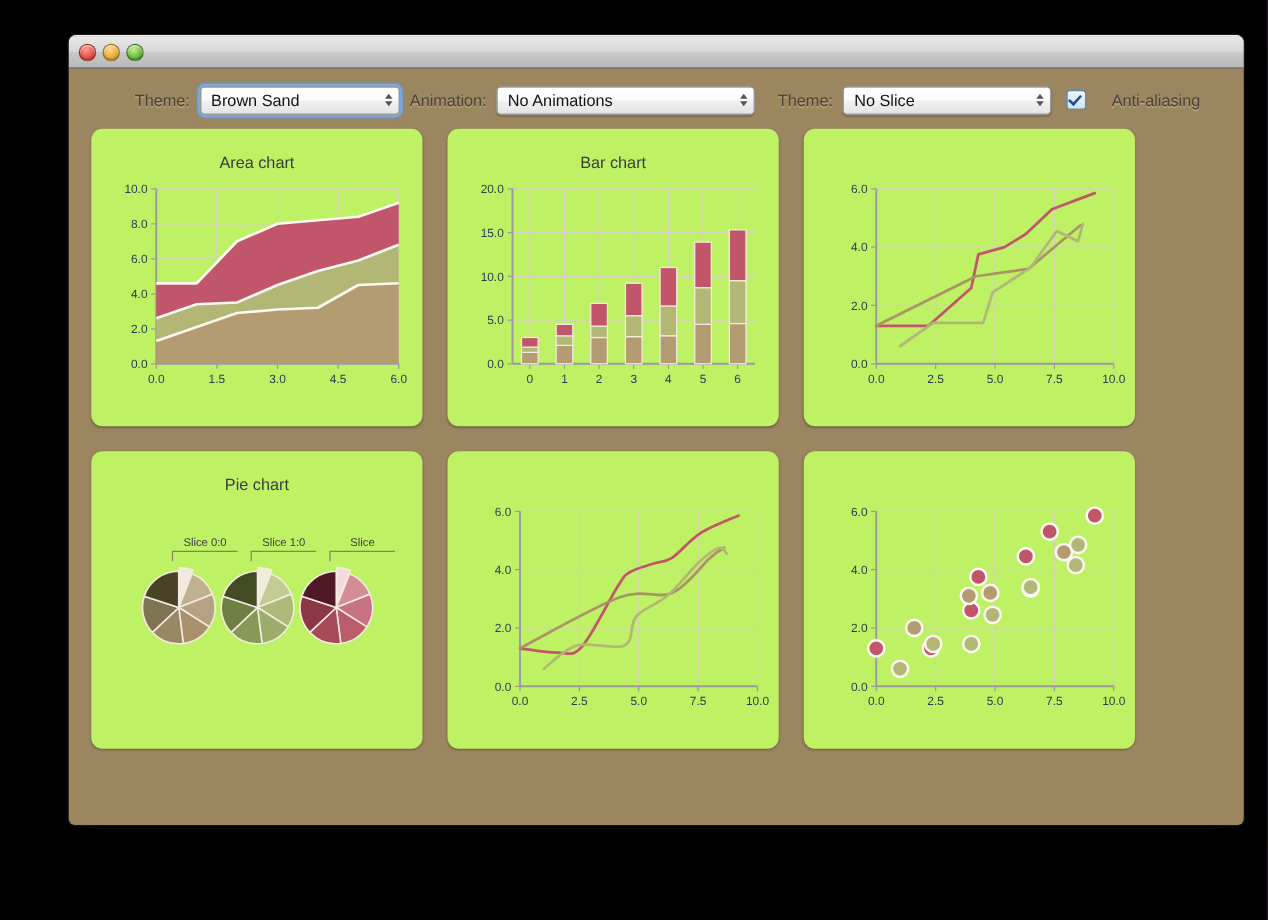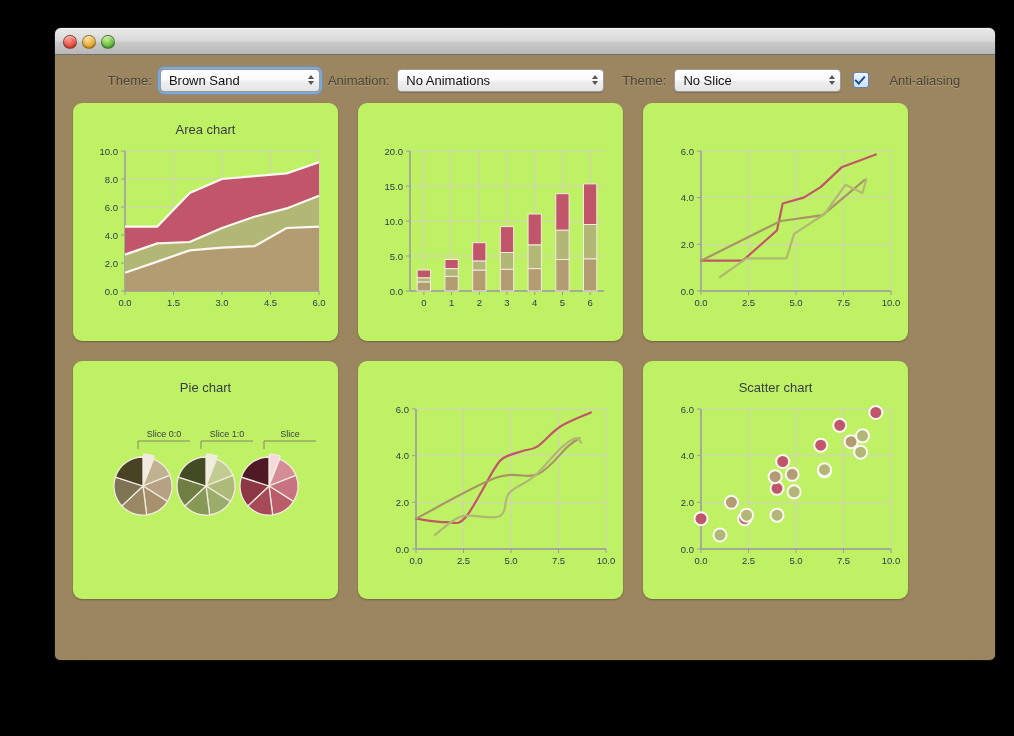--- a/index.html
+++ b/index.html
@@ -158,20 +158,21 @@
             <path d="M52,123.60000000000001L84.33333333333333,123.6L116.66666666666666,90L149,76L181.33333333333331,73.19999999999999L213.66666666666669,70.39999999999999L246,59.20000000000002L246,92.80000000000001L213.66666666666669,105.39999999999999L181.33333333333331,113.8L149,125L116.66666666666666,139L84.33333333333333,140.4L52,151.6Z" fill="#C1566A"></path>
             <path d="M52,123.60000000000001L84.33333333333333,123.6L116.66666666666666,90L149,76L181.33333333333331,73.19999999999999L213.66666666666669,70.39999999999999L246,59.20000000000002" fill="none" stroke="#FBF7F1" stroke-width="2.2" stroke-linejoin="round"></path>
             <path d="M52,151.6L84.33333333333333,140.4L116.66666666666666,139L149,125L181.33333333333331,113.8L213.66666666666669,105.39999999999999L246,92.80000000000001L246,123.60000000000001L213.66666666666669,125L181.33333333333331,143.2L149,144.6L116.66666666666666,147.4L84.33333333333333,158.6L52,169.8Z" fill="#B3B776"></path>
             <path d="M52,151.6L84.33333333333333,140.4L116.66666666666666,139L149,125L181.33333333333331,113.8L213.66666666666669,105.39999999999999L246,92.80000000000001" fill="none" stroke="#FBF7F1" stroke-width="2.2" stroke-linejoin="round"></path>
             <path d="M52,169.8L84.33333333333333,158.6L116.66666666666666,147.4L149,144.6L181.33333333333331,143.2L213.66666666666669,125L246,123.60000000000001L246,188L213.66666666666669,188L181.33333333333331,188L149,188L116.66666666666666,188L84.33333333333333,188L52,188Z" fill="#B49C72"></path>
             <path d="M52,169.8L84.33333333333333,158.6L116.66666666666666,147.4L149,144.6L181.33333333333331,143.2L213.66666666666669,125L246,123.60000000000001" fill="none" stroke="#FBF7F1" stroke-width="2.2" stroke-linejoin="round"></path>
           </svg>
         </div>
     </div>
     <div class="panel">
+      <div class="ptitle">Bar chart</div>
       <div class="plot" id="plot1">
           <svg width="265" height="238" viewBox="0 0 265 238">
             <line x1="52" y1="188" x2="246" y2="188" stroke="#D8CEC0" stroke-width="1"></line>
             <line x1="48" y1="188" x2="52" y2="188" stroke="#9a9a9a" stroke-width="1"></line>
             <text x="45" y="191.5" text-anchor="end" class="tick">0.0</text>
             <line x1="52" y1="153" x2="246" y2="153" stroke="#D8CEC0" stroke-width="1"></line>
             <line x1="48" y1="153" x2="52" y2="153" stroke="#9a9a9a" stroke-width="1"></line>
             <text x="45" y="156.5" text-anchor="end" class="tick">5.0</text>
             <line x1="52" y1="118" x2="246" y2="118" stroke="#D8CEC0" stroke-width="1"></line>
             <line x1="48" y1="118" x2="52" y2="118" stroke="#9a9a9a" stroke-width="1"></line>
@@ -333,21 +334,20 @@
             <text x="248" y="203" text-anchor="middle" class="tick">10.0</text>
             <line x1="58" y1="48" x2="58" y2="188" stroke="#9a9a9a" stroke-width="1.5"></line>
             <line x1="58" y1="188" x2="248" y2="188" stroke="#9a9a9a" stroke-width="1.5"></line>
             <path d="M58,157.66666666666666C63.06666666666667,158.25 80.16666666666667,161.3611111111111 88.4,161.16666666666666C96.63333333333334,160.97222222222223 99.48333333333335,165.25 107.4,156.5C115.31666666666666,147.75 129.56666666666666,118.58333333333334 135.89999999999998,108.66666666666667C142.2333333333333,98.75 140.64999999999998,100.11111111111111 145.39999999999998,97C150.14999999999998,93.88888888888889 158.69999999999996,91.94444444444443 164.39999999999998,89.99999999999999C170.1,88.05555555555554 173.26666666666668,89.41666666666666 179.60000000000002,85.33333333333333C185.93333333333337,81.25 193.53333333333336,71.13888888888889 202.4,65.5C211.26666666666665,59.861111111111114 227.73333333333332,53.833333333333336 232.79999999999998,51.5" fill="none" stroke="#C1566A" stroke-width="2.2" stroke-linejoin="round" stroke-linecap="round"></path>
             <path d="M58,157.66666666666666C71.3,150.86111111111111 117.53333333333335,124.22222222222223 137.8,116.83333333333334C158.0666666666667,109.44444444444446 167.5666666666667,118.58333333333333 179.60000000000002,113.33333333333333C191.63333333333335,108.08333333333333 203.03333333333333,91.3611111111111 210,85.33333333333333C216.96666666666667,79.30555555555556 219.5,78.52777777777779 221.4,77.16666666666667" fill="none" stroke="#A89464" stroke-width="2.2" stroke-linejoin="round" stroke-linecap="round"></path>
             <path d="M77,174C81.43333333333334,170.88888888888889 92.83333333333333,158.44444444444446 103.6,155.33333333333334C114.36666666666666,152.22222222222223 133.68333333333334,159.22222222222223 141.60000000000002,155.33333333333334C149.5166666666667,151.44444444444446 145.40000000000003,138.61111111111111 151.10000000000002,132C156.8,125.38888888888889 167.25,123.05555555555554 175.8,115.66666666666666C184.35000000000002,108.27777777777777 195.43333333333334,94.08333333333334 202.4,87.66666666666667C209.36666666666667,81.25 214.1166666666667,78.13888888888889 217.60000000000002,77.16666666666667C221.08333333333334,76.19444444444446 222.35,81.05555555555557 223.29999999999998,81.83333333333334" fill="none" stroke="#B3B776" stroke-width="2.2" stroke-linejoin="round" stroke-linecap="round"></path>
           </svg>
         </div>
     </div>
     <div class="panel">
-      <div class="ptitle">Scatter chart</div>
       <div class="plot" id="plot5">
           <svg width="265" height="238" viewBox="0 0 265 238">
             <line x1="58" y1="188" x2="248" y2="188" stroke="#D8CEC0" stroke-width="1"></line>
             <line x1="54" y1="188" x2="58" y2="188" stroke="#9a9a9a" stroke-width="1"></line>
             <text x="51" y="191.5" text-anchor="end" class="tick">0.0</text>
             <line x1="58" y1="141.33333333333334" x2="248" y2="141.33333333333334" stroke="#D8CEC0" stroke-width="1"></line>
             <line x1="54" y1="141.33333333333334" x2="58" y2="141.33333333333334" stroke="#9a9a9a" stroke-width="1"></line>
             <text x="51" y="144.83333333333334" text-anchor="end" class="tick">2.0</text>
             <line x1="58" y1="94.66666666666667" x2="248" y2="94.66666666666667" stroke="#D8CEC0" stroke-width="1"></line>
             <line x1="54" y1="94.66666666666667" x2="58" y2="94.66666666666667" stroke="#9a9a9a" stroke-width="1"></line>

